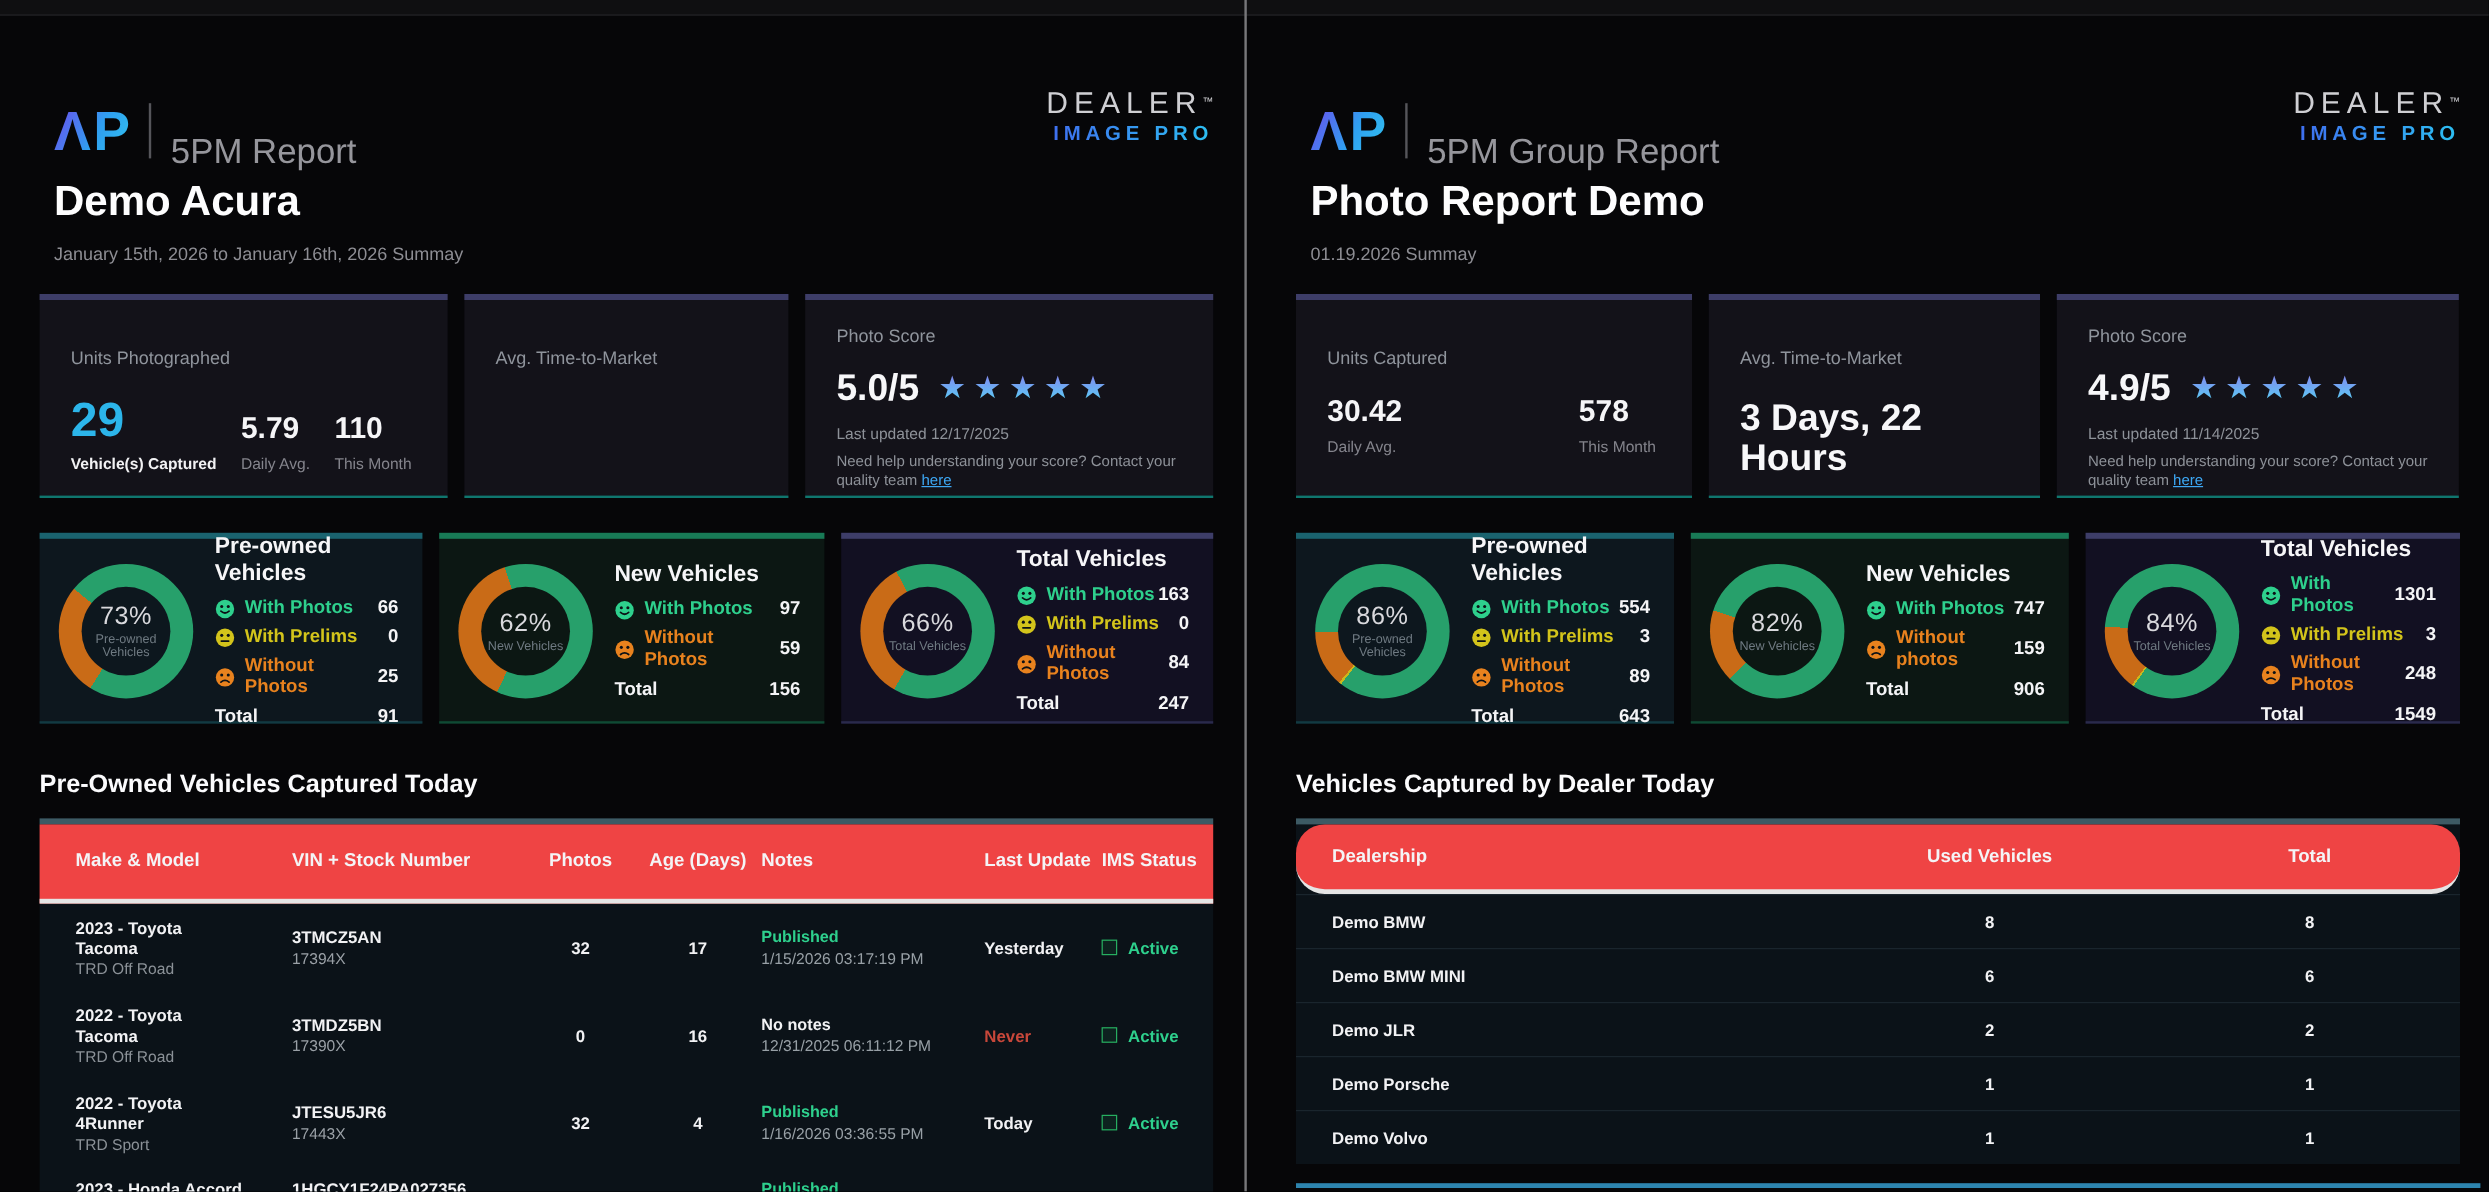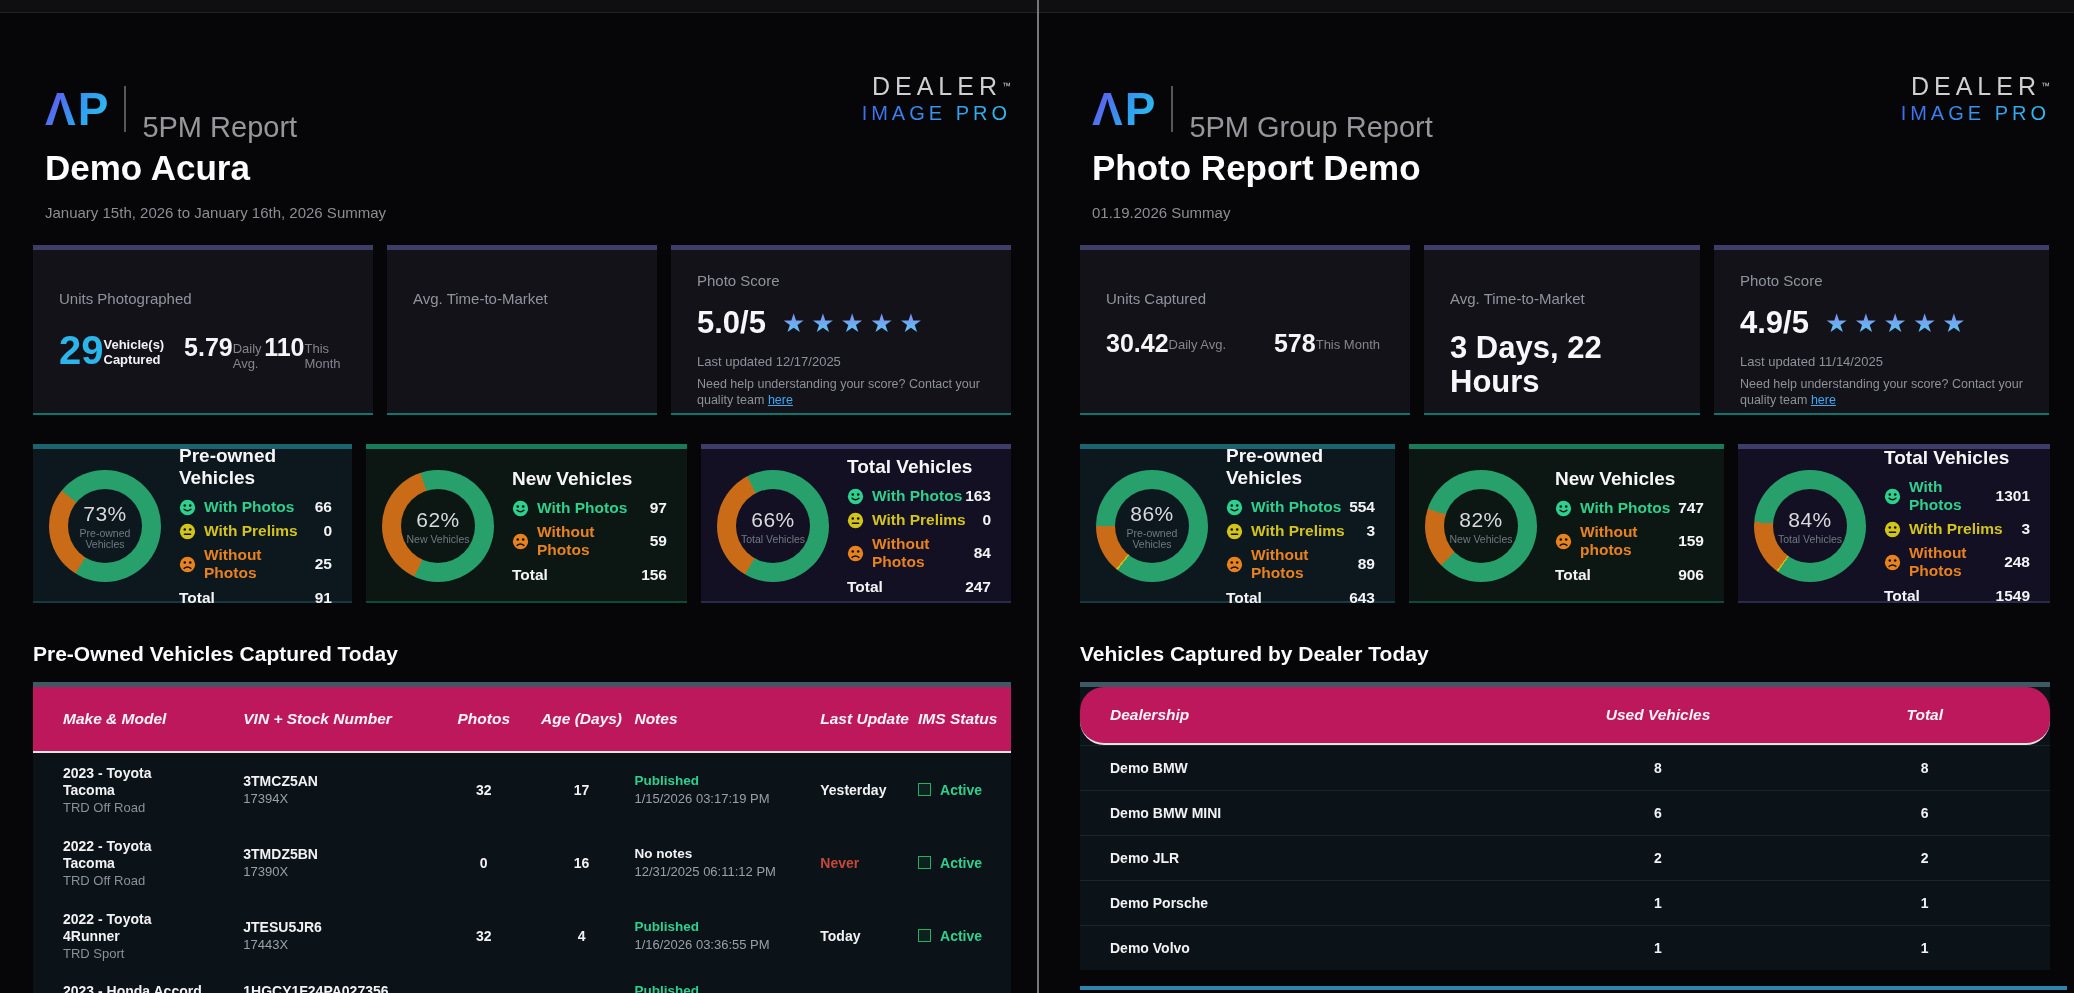--- a/index.html
+++ b/index.html
@@ -17,33 +17,33 @@
   .hdr { display:flex; justify-content:space-between; align-items:flex-start; margin:55px 0 0 12px; height:50px; }
   .hdr-left { display:flex; align-items:center; }
   .ap-logo { font-size:46px; font-weight:700; letter-spacing:2px; line-height:46px;
              background:linear-gradient(120deg,#6457ee 10%,#2f9ff0 55%,#31c3ef 95%);
              -webkit-background-clip:text; background-clip:text; -webkit-text-fill-color:transparent; color:#2f9ff0; }
   .hdr-bar { width:2px; height:46px; background:#55555a; margin:0 16px 0 14px; }
   .report-type { font-size:29px; color:#96969c; line-height:46px;margin-top:36px; }
   .dip-logo { text-align:right; margin-top:4px; }
   .dip-line1 { font-size:25px; letter-spacing:5px; color:#cfcfd3; font-weight:400; }
   .dip-tm { font-size:9px; color:#cfcfd3; vertical-align:super; letter-spacing:0; }
-  .dip-line2 { font-size:20px; font-weight:400; letter-spacing:4px; margin-top:1px;
+  .dip-line2 { font-size:17px; font-weight:700; letter-spacing:4px; margin-top:1px;
                background:linear-gradient(90deg,#3f6cf0,#2cc0f2);
                -webkit-background-clip:text; background-clip:text; -webkit-text-fill-color:transparent; color:#2cc0f2; }
 
   .dealer-title { margin:30px 0 0 12px; font-size:35px; font-weight:700; color:#fdfdfe; line-height:40px; }
   .dealer-sub { margin:16px 0 0 12px; font-size:15px; color:#8d8d93; line-height:18px; }
 
   
   .stats-row { display:flex; gap:14px; margin-top:23px; }
   .stat-card { height:170px; background:#131219; border-top:5px solid #3d3d68; border-bottom:2px solid #0f766e; padding:40px 26px; }
   .stat-label { font-size:15px; color:#8f949c; }
   .stat-groups { display:flex; justify-content:space-between; align-items:flex-end; margin-top:22px; padding-right:4px; }
-  .sg { display:flex; flex-direction:row; }
+  .sg { display:flex; flex-direction:column; }
   .sg-big { font-size:40px; font-weight:700; color:#2cb5ea; line-height:42px; }
   .sg-big-label { font-size:13px; font-weight:700; color:#f2f2f4; margin-top:8px; }
   .sg-mid { font-size:25px; font-weight:700; color:#f5f5f7; line-height:28px; }
   .sg-mid-label { font-size:13px; color:#84848c; margin-top:8px; }
   .ttm-value { font-size:31px; font-weight:700; color:#f7f7f9; margin-top:24px; line-height:34px; }
   .score-row { display:flex; align-items:center; gap:16px; margin-top:16px; }
   .score-value { font-size:31px; font-weight:700; color:#f7f7f9; }
   .score-stars { font-size:26px; letter-spacing:6px; line-height:28px;
                  background:linear-gradient(180deg,#8583ee 5%,#5fc4f4 80%);
                  -webkit-background-clip:text; background-clip:text; -webkit-text-fill-color:transparent; color:#6fc1f0; }
@@ -75,21 +75,21 @@
   .total-row { display:flex; margin-top:7px; font-size:15.5px; }
   .total-lb { font-weight:700; color:#f4f4f6; }
   .total-vl { margin-left:auto; font-weight:700; color:#f4f4f6; }
 
   
   .section-title { margin-top:38px; font-size:21px; font-weight:700; color:#fbfbfd; line-height:26px; }
   .tbl { margin-top:15px; border-top:5px solid #3d5a64; background:#0b1218; }
   .trow { display:grid; align-items:center; }
   .cols7 { grid-template-columns:21.5% 20% 10% 10% 19% 10% 9.5%; }
   .cols3 { grid-template-columns:45% 30% 25%; }
-  .thead { background:#be185d; border-bottom:2px solid #e5e5e5; font-weight:700; color:#f4f4f6; font-size:15.5px;font-style:italic; }
+  .thead { background:#ef4444; border-bottom:4px solid #e5e5e5; font-weight:700; color:#f4f4f6; font-size:15.5px; }
   .thead-l { height:66px; }
   .thead-r { height:58px;border-radius:24px; }
   .cell { padding:0 8px 0 0; }
   .cell:first-child { padding-left:30px; }
   .c-center { text-align:center; }
   .vrow { height:73px; }
   .vrow-r { height:45px; border-top:1px solid #1a252d; font-size:14px; }
   .vrow-r:first-of-type { border-top:none; }
   .make { font-weight:700; color:#f2f2f4; font-size:14px; line-height:17px; }
   .trim { color:#8b9197; font-size:13px; margin-top:1px; font-weight:400; }

